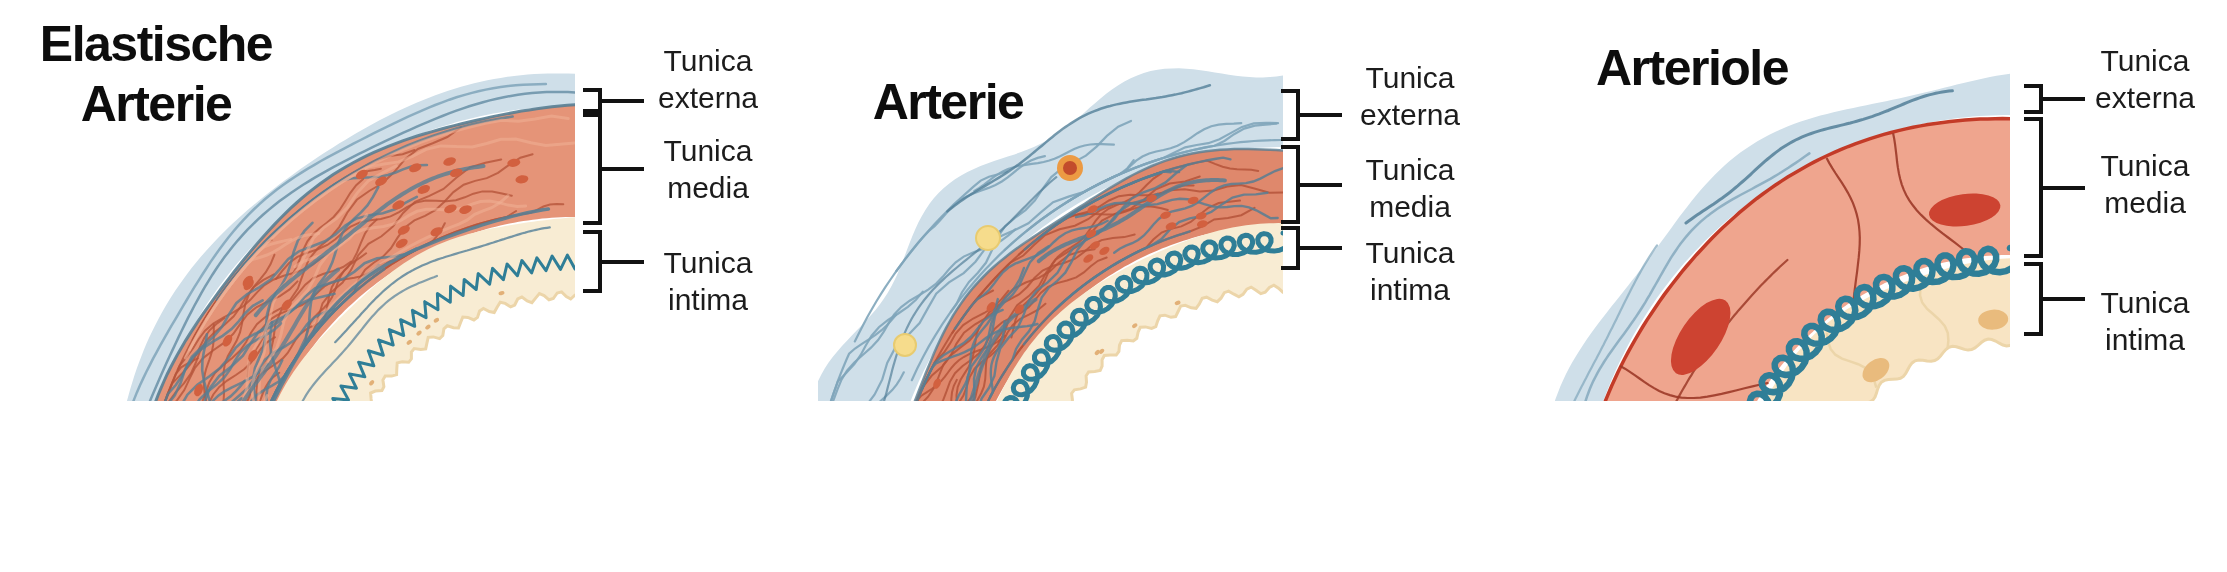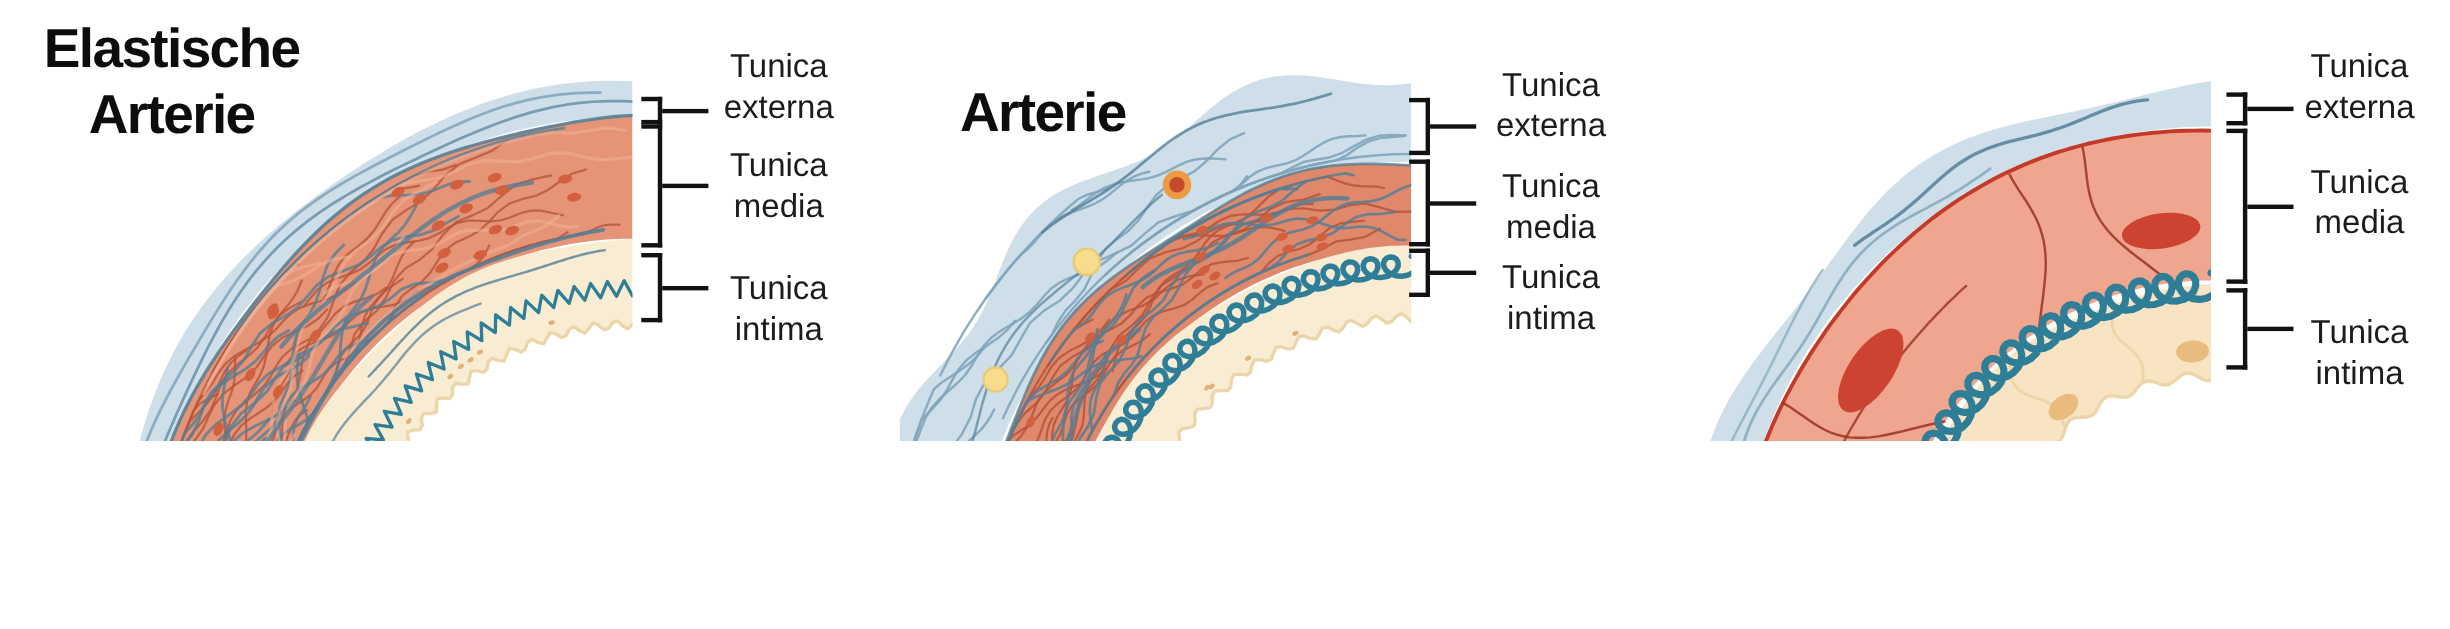--- a/index.html
+++ b/index.html
@@ -262,20 +262,21 @@
       </svg>
     <div class="bracket b-ext"></div>
     <div class="bracket b-med"></div>
     <div class="bracket b-int"></div>
     <div class="lbl l-ext"><span>Tunica</span><br><span>externa</span></div>
     <div class="lbl l-med"><span>Tunica</span><br><span>media</span></div>
     <div class="lbl l-int"><span>Tunica</span><br><span>intima</span></div>
   </section>
 
   <section class="panel" id="p3">
+    <h2 class="title"><span>Arteriole</span><br><span></span></h2>
     <svg id="art3" class="artery" viewBox="0 0 455 492">
         <g>
           <path d="M455.0 18.7 L448.3 19.7 L441.5 20.8 L434.9 22.1 L428.2 23.4 L421.6 24.9 L415.0 26.4 L408.5 28.0 L401.9 29.5 L395.4 31.2 L389.0 32.8 L382.5 34.4 L376.1 36.0 L369.6 37.5 L363.2 39.0 L356.8 40.5 L350.4 42.0 L343.9 43.4 L337.5 44.8 L331.0 46.2 L324.5 47.5 L318.0 48.8 L311.4 50.2 L304.9 51.5 L298.3 52.9 L291.7 54.3 L285.1 55.7 L278.5 57.2 L272.0 58.9 L265.4 60.6 L258.8 62.4 L252.3 64.4 L245.8 66.5 L239.4 68.8 L233.0 71.2 L226.7 73.9 L220.5 76.7 L214.3 79.7 L208.3 82.9 L202.4 86.3 L196.6 89.9 L190.9 93.7 L185.3 97.6 L179.9 101.8 L174.6 106.1 L169.5 110.6 L164.5 115.3 L159.6 120.0 L154.9 125.0 L150.2 130.0 L145.7 135.1 L141.3 140.3 L137.0 145.6 L132.8 150.9 L128.7 156.2 L124.6 161.6 L120.6 167.0 L116.7 172.4 L112.7 177.9 L108.8 183.2 L104.9 188.6 L101.0 194.0 L97.0 199.3 L93.1 204.6 L89.1 209.9 L85.1 215.1 L81.1 220.4 L77.0 225.6 L73.0 230.8 L68.8 236.0 L64.7 241.2 L60.5 246.4 L56.4 251.6 L52.2 256.9 L48.1 262.2 L44.0 267.6 L39.9 273.0 L35.9 278.5 L32.0 284.0 L28.2 289.7 L24.5 295.4 L20.9 301.2 L17.4 307.1 L14.1 313.1 L11.0 319.1 L8.1 325.3 L5.3 331.6 L2.8 337.9 L0.4 344.3 L-1.7 350.8 L-3.6 357.4 L-5.2 364.0 L-6.7 370.6 L-7.9 377.4 L-9.0 384.1 L-9.8 390.9 L-10.4 397.7 L-10.9 404.5 L-11.2 411.3 L-11.3 418.1 L-11.3 424.9 L-11.2 431.7 L-11.0 438.5 L-10.7 445.3 L-10.4 452.0 L-10.0 458.7 L-9.5 465.4 L-9.1 472.1 L-8.6 478.8 L-8.2 485.4 L-7.7 492.0 L23.0 492.0 L23.0 485.8 L23.2 479.7 L23.4 473.5 L23.7 467.3 L24.1 461.2 L24.6 455.0 L25.2 448.9 L25.8 442.8 L26.6 436.6 L27.4 430.5 L28.3 424.4 L29.3 418.3 L30.4 412.3 L31.6 406.2 L32.9 400.2 L34.2 394.2 L35.7 388.2 L37.2 382.2 L38.8 376.2 L40.5 370.3 L42.3 364.4 L44.1 358.5 L46.1 352.7 L48.1 346.8 L50.2 341.0 L52.4 335.3 L54.7 329.5 L57.1 323.8 L59.5 318.2 L62.0 312.5 L64.6 306.9 L67.3 301.4 L70.1 295.9 L72.9 290.4 L75.8 285.0 L78.8 279.6 L81.9 274.2 L85.1 268.9 L88.3 263.7 L91.6 258.4 L95.0 253.3 L98.4 248.2 L101.9 243.1 L105.5 238.1 L109.2 233.1 L112.9 228.2 L116.7 223.3 L120.6 218.5 L124.5 213.8 L128.5 209.1 L132.6 204.5 L136.7 199.9 L140.9 195.4 L145.2 190.9 L149.5 186.5 L153.9 182.2 L158.4 177.9 L162.9 173.7 L167.5 169.6 L172.1 165.5 L176.8 161.5 L181.5 157.6 L186.3 153.7 L191.2 149.9 L196.1 146.2 L201.1 142.5 L206.1 138.9 L211.2 135.4 L216.3 132.0 L221.4 128.6 L226.7 125.3 L231.9 122.1 L237.2 118.9 L242.6 115.8 L248.0 112.8 L253.4 109.9 L258.9 107.1 L264.4 104.3 L269.9 101.6 L275.5 99.0 L281.2 96.5 L286.8 94.1 L292.5 91.7 L298.3 89.4 L304.0 87.2 L309.8 85.1 L315.7 83.1 L321.5 81.1 L327.4 79.3 L333.3 77.5 L339.2 75.8 L345.2 74.2 L351.2 72.7 L357.2 71.2 L363.2 69.9 L369.2 68.6 L375.3 67.4 L381.3 66.3 L387.4 65.3 L393.5 64.4 L399.6 63.6 L405.8 62.8 L411.9 62.2 L418.0 61.6 L424.2 61.1 L430.3 60.7 L436.5 60.4 L442.7 60.2 L448.8 60.0 L455.0 60.0Z" fill="#cfdfe9"></path>
           <path d="M397.4 35.8 L394.0 36.1 L390.7 36.5 L387.3 37.0 L384.0 37.6 L380.7 38.3 L377.4 39.1 L374.1 39.9 L370.9 40.8 L367.7 41.8 L364.4 42.9 L361.3 44.0 L358.1 45.2 L354.9 46.4 L351.8 47.7 L348.6 49.0 L345.5 50.3 L342.4 51.6 L339.3 52.9 L336.2 54.2 L333.1 55.5 L330.0 56.7 L326.9 57.9 L323.8 59.1 L320.7 60.2 L317.6 61.4 L314.4 62.4 L311.3 63.4 L308.1 64.4 L304.9 65.3 L301.7 66.2 L298.5 67.1 L295.3 68.0 L292.0 68.8 L288.8 69.6 L285.5 70.4 L282.2 71.2 L278.9 72.0 L275.7 72.8 L272.4 73.6 L269.1 74.5 L265.9 75.4 L262.6 76.4 L259.4 77.4 L256.2 78.5 L253.0 79.6 L249.8 80.9 L246.7 82.2 L243.7 83.6 L240.6 85.0 L237.6 86.6 L234.7 88.2 L231.8 90.0 L228.9 91.8 L226.1 93.6 L223.3 95.6 L220.6 97.6 L217.9 99.7 L215.3 101.8 L212.7 104.0 L210.1 106.2 L207.6 108.4 L205.1 110.7 L202.6 112.9 L200.1 115.2 L197.6 117.5 L195.2 119.8 L192.7 122.1 L190.2 124.3 L187.7 126.5 L185.2 128.7 L182.7 130.9 L180.1 133.0 L177.6 135.1 L175.0 137.2 L172.4 139.2 L169.7 141.2 L167.0 143.2 L164.3 145.1 L161.6 147.0 L158.8 148.9 L156.0 150.7 L153.3 152.6 L150.4 154.5 L147.6 156.3 L144.8 158.2 L142.0 160.1 L139.2 162.0 L136.5 164.0 L133.7 166.0 L131.0 168.0" fill="none" stroke="#527f98" stroke-width="3" opacity="0.85" stroke-linecap="round"></path>
           <path d="M254.4 98.4 L250.9 100.8 L247.4 103.3 L243.9 105.7 L240.4 108.1 L236.9 110.4 L233.4 112.8 L229.8 115.0 L226.3 117.3 L222.7 119.5 L219.1 121.6 L215.4 123.8 L211.7 125.8 L208.0 127.9 L204.3 129.9 L200.5 131.9 L196.8 134.0 L193.0 136.0 L189.2 138.0 L185.4 140.0 L181.6 142.1 L177.9 144.2 L174.1 146.4 L170.4 148.6 L166.8 150.9 L163.1 153.3 L159.6 155.7 L156.1 158.3 L152.6 160.9 L149.3 163.6 L146.0 166.4 L142.8 169.3 L139.7 172.3 L136.7 175.4 L133.8 178.6 L131.0 181.9 L128.3 185.2 L125.7 188.6 L123.1 192.1 L120.7 195.7 L118.3 199.3 L115.9 202.9 L113.7 206.6 L111.5 210.3 L109.3 214.1 L107.2 217.8 L105.1 221.5 L103.0 225.3 L100.9 229.0 L98.8 232.7 L96.7 236.4 L94.6 240.1 L92.4 243.7 L90.3 247.4 L88.0 251.0 L85.8 254.5 L83.5 258.0 L81.1 261.6 L78.8 265.0 L76.3 268.5 L73.9 272.0 L71.4 275.4 L68.9 278.9 L66.4 282.3 L63.8 285.8 L61.3 289.2 L58.8 292.7 L56.3 296.2 L53.8 299.8 L51.4 303.4 L49.0 307.0 L46.8 310.7 L44.5 314.4 L42.4 318.1 L40.4 322.0 L38.4 325.8 L36.6 329.7 L34.9 333.7 L33.4 337.7 L31.9 341.8 L30.6 345.9 L29.4 350.0 L28.3 354.2 L27.3 358.4 L26.4 362.6 L25.7 366.9 L25.0 371.1 L24.5 375.4 L24.0 379.7 L23.6 384.0 L23.2 388.3" fill="none" stroke="#7fa5ba" stroke-width="2.5" opacity="0.8" stroke-linecap="round"></path>
           <path d="M102.0 190.5 L100.1 193.2 L98.3 195.9 L96.5 198.6 L94.7 201.3 L93.0 204.1 L91.3 206.8 L89.6 209.6 L88.0 212.4 L86.4 215.2 L84.8 218.1 L83.2 220.9 L81.7 223.8 L80.2 226.6 L78.7 229.5 L77.2 232.3 L75.7 235.2 L74.3 238.1 L72.8 240.9 L71.4 243.8 L69.9 246.7 L68.5 249.6 L67.1 252.4 L65.7 255.3 L64.3 258.2 L62.9 261.0 L61.5 263.9 L60.1 266.7 L58.7 269.6 L57.3 272.4 L55.8 275.3 L54.4 278.1 L53.0 280.9 L51.6 283.8 L50.1 286.6 L48.7 289.4 L47.2 292.2 L45.8 295.1 L44.3 297.9 L42.8 300.7 L41.4 303.5 L39.9 306.3 L38.4 309.1 L36.9 311.9 L35.4 314.8 L33.9 317.6 L32.4 320.4 L31.0 323.3 L29.5 326.1 L28.0 328.9 L26.5 331.8 L25.0 334.7 L23.6 337.5 L22.1 340.4 L20.7 343.3 L19.3 346.2 L17.9 349.1 L16.5 352.0 L15.1 355.0 L13.8 357.9 L12.5 360.9 L11.2 363.9 L9.9 366.9 L8.7 369.9 L7.5 372.9 L6.3 376.0 L5.2 379.0 L4.1 382.1 L3.1 385.2 L2.1 388.3 L1.1 391.4 L0.2 394.5 L-0.7 397.6 L-1.5 400.8 L-2.3 403.9 L-3.0 407.1 L-3.7 410.3 L-4.3 413.5 L-4.9 416.7 L-5.4 419.9 L-5.9 423.1 L-6.3 426.4 L-6.6 429.6 L-7.0 432.8 L-7.2 436.1 L-7.4 439.3 L-7.6 442.6 L-7.7 445.8 L-7.8 449.1 L-7.8 452.3 L-7.8 455.6" fill="none" stroke="#7fa5ba" stroke-width="2.2" opacity="0.7" stroke-linecap="round"></path>
         </g>
         <g>
           <path d="M455.0 63.7 L448.9 63.6 L442.8 63.6 L436.6 63.7 L430.5 63.9 L424.4 64.2 L418.3 64.5 L412.2 64.9 L406.1 65.4 L399.9 66.0 L393.8 66.7 L387.8 67.4 L381.7 68.2 L375.6 69.2 L369.5 70.2 L363.5 71.3 L357.4 72.5 L351.4 73.8 L345.4 75.1 L339.4 76.6 L333.5 78.2 L327.6 79.8 L321.6 81.6 L315.8 83.4 L309.9 85.4 L304.1 87.4 L298.3 89.5 L292.6 91.8 L286.8 94.1 L281.2 96.5 L275.5 99.0 L270.0 101.6 L264.4 104.4 L258.9 107.1 L253.5 110.0 L248.1 113.0 L242.7 116.1 L237.4 119.2 L232.1 122.4 L227.0 125.8 L221.8 129.2 L216.7 132.6 L211.7 136.2 L206.7 139.8 L201.8 143.5 L197.0 147.3 L192.2 151.2 L187.4 155.1 L182.8 159.1 L178.2 163.1 L173.6 167.2 L169.1 171.4 L164.7 175.7 L160.3 180.0 L156.0 184.3 L151.7 188.7 L147.5 193.2 L143.4 197.7 L139.3 202.2 L135.3 206.9 L131.3 211.5 L127.4 216.2 L123.5 221.0 L119.8 225.8 L116.0 230.6 L112.4 235.5 L108.7 240.4 L105.2 245.4 L101.7 250.4 L98.3 255.5 L94.9 260.6 L91.6 265.7 L88.3 270.9 L85.1 276.1 L82.0 281.4 L78.9 286.6 L75.9 292.0 L73.0 297.4 L70.1 302.8 L67.3 308.2 L64.6 313.7 L62.0 319.2 L59.4 324.8 L56.9 330.4 L54.5 336.1 L52.1 341.7 L49.8 347.4 L47.7 353.2 L45.6 359.0 L43.5 364.8 L41.6 370.6 L39.8 376.5 L38.0 382.4 L36.4 388.3 L34.8 394.3 L33.4 400.3 L32.0 406.3 L30.7 412.3 L29.5 418.4 L28.5 424.4 L27.5 430.5 L26.6 436.6 L25.8 442.8 L25.2 448.9 L24.6 455.0 L24.1 461.2 L23.8 467.3 L23.5 473.5 L23.3 479.7 L23.3 485.8 L23.3 492.0 L163.0 492.0 L163.0 487.8 L163.1 483.7 L163.3 479.5 L163.5 475.3 L163.7 471.2 L164.1 467.0 L164.5 462.9 L164.9 458.7 L165.4 454.6 L166.0 450.4 L166.6 446.3 L167.3 442.2 L168.0 438.1 L168.8 434.0 L169.7 429.9 L170.6 425.9 L171.6 421.8 L172.6 417.8 L173.7 413.7 L174.8 409.7 L176.0 405.7 L177.3 401.8 L178.6 397.8 L180.0 393.9 L181.4 390.0 L182.9 386.1 L184.4 382.2 L186.0 378.3 L187.7 374.5 L189.4 370.7 L191.1 366.9 L193.0 363.2 L194.8 359.4 L196.7 355.7 L198.7 352.1 L200.7 348.4 L202.8 344.8 L204.9 341.2 L207.1 337.7 L209.4 334.1 L211.6 330.6 L214.0 327.2 L216.3 323.8 L218.8 320.4 L221.2 317.0 L223.8 313.7 L226.3 310.4 L229.0 307.2 L231.6 304.0 L234.3 300.8 L237.1 297.6 L239.9 294.6 L242.7 291.5 L245.6 288.5 L248.5 285.5 L251.5 282.6 L254.5 279.7 L257.6 276.9 L260.6 274.1 L263.8 271.3 L267.0 268.6 L270.2 266.0 L273.4 263.3 L276.7 260.8 L280.0 258.2 L283.4 255.8 L286.8 253.3 L290.2 251.0 L293.6 248.6 L297.1 246.4 L300.7 244.1 L304.2 241.9 L307.8 239.8 L311.4 237.7 L315.1 235.7 L318.7 233.7 L322.4 231.8 L326.2 230.0 L329.9 228.1 L333.7 226.4 L337.5 224.7 L341.3 223.0 L345.2 221.4 L349.1 219.9 L353.0 218.4 L356.9 217.0 L360.8 215.6 L364.8 214.3 L368.7 213.0 L372.7 211.8 L376.7 210.7 L380.8 209.6 L384.8 208.6 L388.9 207.6 L392.9 206.7 L397.0 205.8 L401.1 205.0 L405.2 204.3 L409.3 203.6 L413.4 203.0 L417.6 202.4 L421.7 201.9 L425.9 201.5 L430.0 201.1 L434.2 200.7 L438.3 200.5 L442.5 200.3 L446.7 200.1 L450.8 200.0 L455.0 200.0Z" fill="#efa58e"></path>
           <path d="M455.0 63.7 L447.5 63.6 L440.0 63.7 L432.6 63.9 L425.1 64.1 L417.6 64.5 L410.1 65.1 L402.7 65.7 L395.2 66.5 L387.8 67.4 L380.3 68.4 L372.9 69.6 L365.5 70.9 L358.1 72.3 L350.8 73.9 L343.4 75.6 L336.1 77.5 L328.9 79.4 L321.6 81.6 L314.5 83.8 L307.3 86.3 L300.2 88.8 L293.2 91.5 L286.2 94.4 L279.3 97.4 L272.4 100.5 L265.6 103.7 L258.9 107.1 L252.2 110.7 L245.7 114.4 L239.2 118.2 L232.7 122.1 L226.4 126.1 L220.1 130.3 L213.9 134.6 L207.8 139.0 L201.8 143.5 L195.9 148.2 L190.1 152.9 L184.3 157.7 L178.7 162.7 L173.1 167.7 L167.6 172.8 L162.2 178.0 L156.9 183.3 L151.7 188.7 L146.6 194.2 L141.5 199.7 L136.6 205.3 L131.7 211.0 L127.0 216.7 L122.3 222.6 L117.7 228.5 L113.2 234.4 L108.7 240.4 L104.4 246.5 L100.2 252.7 L96.0 258.9 L91.9 265.1 L87.9 271.5 L84.1 277.8 L80.3 284.3 L76.6 290.8 L73.0 297.4 L69.5 304.0 L66.1 310.7 L62.8 317.4 L59.7 324.2 L56.6 331.0 L53.7 337.9 L50.8 344.9 L48.1 351.9 L45.6 359.0 L43.1 366.1 L40.8 373.2 L38.6 380.4 L36.6 387.7 L34.7 395.0 L32.9 402.3 L31.3 409.6 L29.8 417.0 L28.5 424.4 L27.3 431.9 L26.2 439.4 L25.4 446.8 L24.6 454.3 L24.1 461.9 L23.7 469.4 L23.4 476.9 L23.3 484.5 L23.3 492.0" fill="none" stroke="#c33b28" stroke-width="3.5" opacity="1" stroke-linecap="round"></path>

